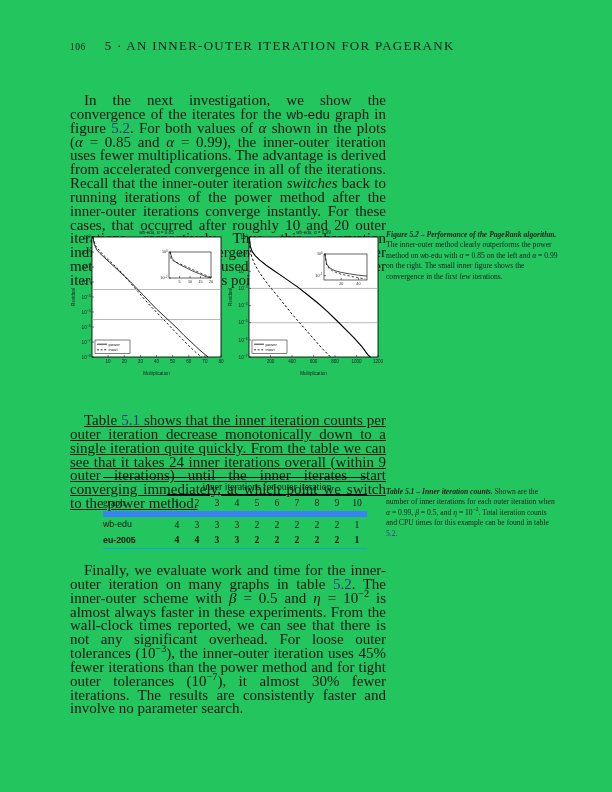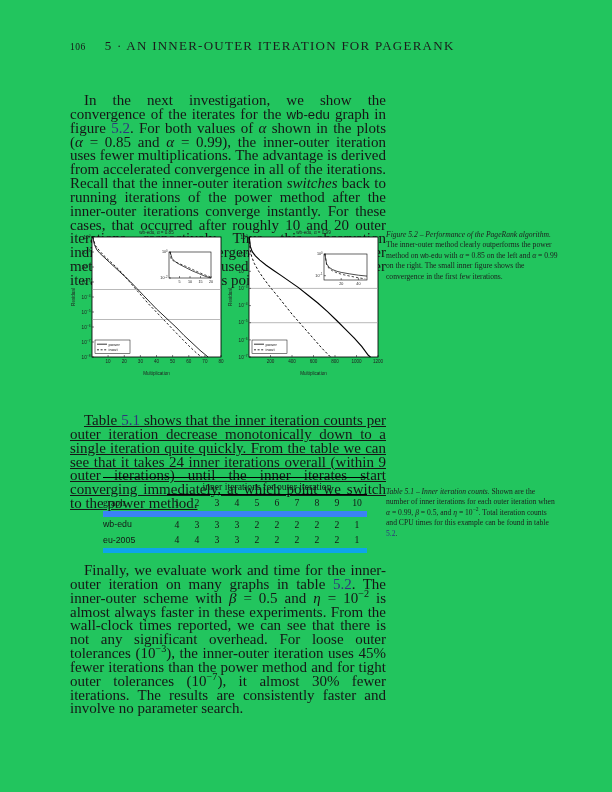--- a/index.html
+++ b/index.html
@@ -13,21 +13,21 @@
 
   
   .para{position:absolute;left:70px;width:316px;font-size:15px;line-height:13.85px;
         text-align:justify;text-indent:14px;}
   #p1{top:79px;} #p2{top:399px;text-decoration:underline;} #p3{top:549px;}
 
   .ref{color:#33337f;}
   .it{font-style:italic;}
   .tt{font-family:"Liberation Sans",sans-serif;font-size:0.88em;}
   .sup{vertical-align:super;font-size:0.68em;line-height:0;}
-  .lead{font-style:italic;}
+  .lead{font-style:italic;font-weight:bold;}
 
   
   .figure-row{position:absolute;top:226px;left:70px;display:flex;}
   .chart{position:relative;width:157px;height:150px;}
   svg text{font-family:"Liberation Sans",sans-serif;}
 
   
   .margin-note{position:absolute;left:386px;width:172px;font-size:7.6px;line-height:10.45px;
                color:#1e1e1e;text-align:left;}
   #fig-note{top:230px;} #tab-note{top:487px;}
@@ -35,21 +35,21 @@
 
   
   .itertable{position:absolute;top:477px;left:103px;border-collapse:collapse;
              font-size:9.7px;color:#161616;}
   .itertable th,.itertable td{font-weight:normal;padding:2px 0 2.5px;}
   .itertable .rule-top > *{border-top:1px solid #000;}
   .itertable .spanhead{border-bottom:0.8px solid #000;text-align:center;padding:3px 0 2px;}
   .itertable .colhead > *{border-bottom:6px solid #3b82f6;}
   .itertable .graph-col{text-align:left;width:58px;padding-right:6px;}
   .itertable .num{width:20px;text-align:center;}
-  .itertable tbody tr:last-child > *{border-bottom:5px solid #0ea5e9;}
+  .itertable tbody tr:last-child > *{border-bottom:1px solid #0ea5e9;font-weight:bold;}
   .itertable tbody th{text-align:left;font-family:"Liberation Sans",sans-serif;font-size:8.8px;}
 </style>
 </head>
 <body>
 
 <div class="page">
 
   <header class="runhead">
     <span class="pagenum">106</span>
     <span class="head-title">5 · AN INNER-OUTER ITERATION FOR PAGERANK</span>

